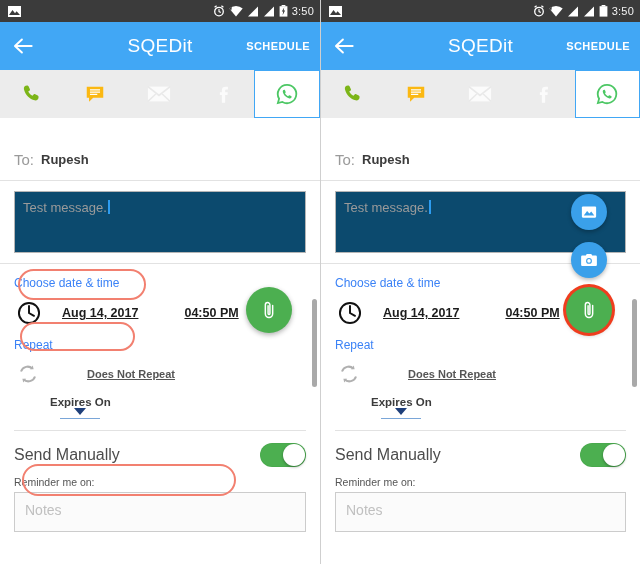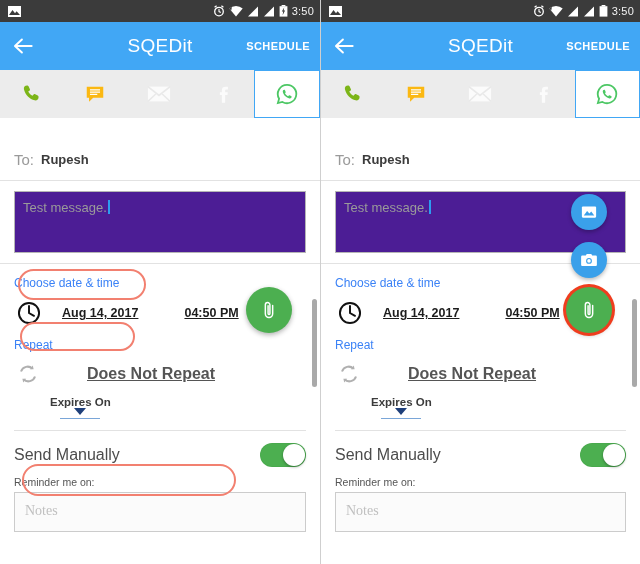--- a/index.html
+++ b/index.html
@@ -65,40 +65,40 @@
 
   .row-to {
     height:42px; display:flex; align-items:center; padding: 0 14px;
     border-bottom: 1px solid #e2e2e2;
   }
   .to-label { color:#9a9a9a; font-size:15px; margin-right:7px; }
   .to-value { color:#3b3b3b; font-size:13px; font-weight:bold; }
 
   .msg-wrap { padding: 10px 14px 0 14px; }
   .msg-box {
-    height: 62px; background:#4c1d95; border:1px solid #b5b5b5;
+    height: 62px; background:#0c4a6e; border:1px solid #b5b5b5;
     padding: 6px 8px; position:relative;
   }
   .msg-text { color:#9a9a9a; font-size:13px; display:inline-block; }
   .caret {
     display:inline-block; width:2px; height:14px; background:#2d9cf0;
     vertical-align:-2px; margin-left:1px;
   }
 
   .divider { height:1px; background:#e2e2e2; margin: 10px 0 0 0; }
 
   .sec { padding: 0 14px; }
   .sec-title { color:#3b82f6; font-size:12px; padding: 12px 0 0 0; }
 
   .datetime-row { display:flex; align-items:center; gap:20px; padding: 10px 0 0 2px; }
   .dt-text { font-size:12.5px; font-weight:bold; color:#1c1c1c; text-decoration: underline; cursor:pointer;}
   .dt-gap { width: 6px; }
 
   .repeat-row { display:flex; align-items:center; gap:8px; padding: 10px 0 0 2px; }
-  .repeat-text { font-size:16px; font-weight:bold; color:#555; text-decoration:underline; cursor:pointer;padding-left:39px;}
+  .repeat-text { font-size:11px; font-weight:bold; color:#555; text-decoration:underline; cursor:pointer;padding-left:39px;}
 
   .expires-row { display:flex; align-items:flex-start; padding: 10px 0 0 36px; flex-direction: column; }
   .expires-label { font-size:11.5px; font-weight:bold; color:#3c3c3c; }
   .expires-select {
     margin-left: 10px; width: 40px; border-bottom: 1px solid #7aa6d8;
     display:flex; justify-content:center; padding-bottom:3px; cursor:pointer;
   }
   .caret-down {
     width:0;height:0;border-left:6px solid transparent;border-right:6px solid transparent;
     border-top:7px solid #1f3f7a;
@@ -120,21 +120,20 @@
     position:absolute; right:1px; top:1px; width:22px; height:22px;
     background:#ffffff; border-radius:50%;
     box-shadow: 0 1px 3px rgba(0,0,0,.35);
   }
 
   .reminder-label { font-size:10.5px; color:#555; padding: 9px 14px 0 14px; }
   .notes-box {
     margin: 4px 14px 0 14px; height: 40px;
     border:1px solid #cccccc; background:#fbfbfb;
     padding: 8px 10px;
-    font-family: Liberation Serif, serif;
   }
   .notes-ph { color:#c0c0c0; font-size:14px; }
 
   
   .fab {
     position:absolute; width:46px; height:46px; border-radius:50%;
     background:#4caf50; display:flex; align-items:center; justify-content:center;
     box-shadow: 0 2px 5px rgba(0,0,0,.3); cursor:pointer;
     right: 28px; top: 148px;
   }

